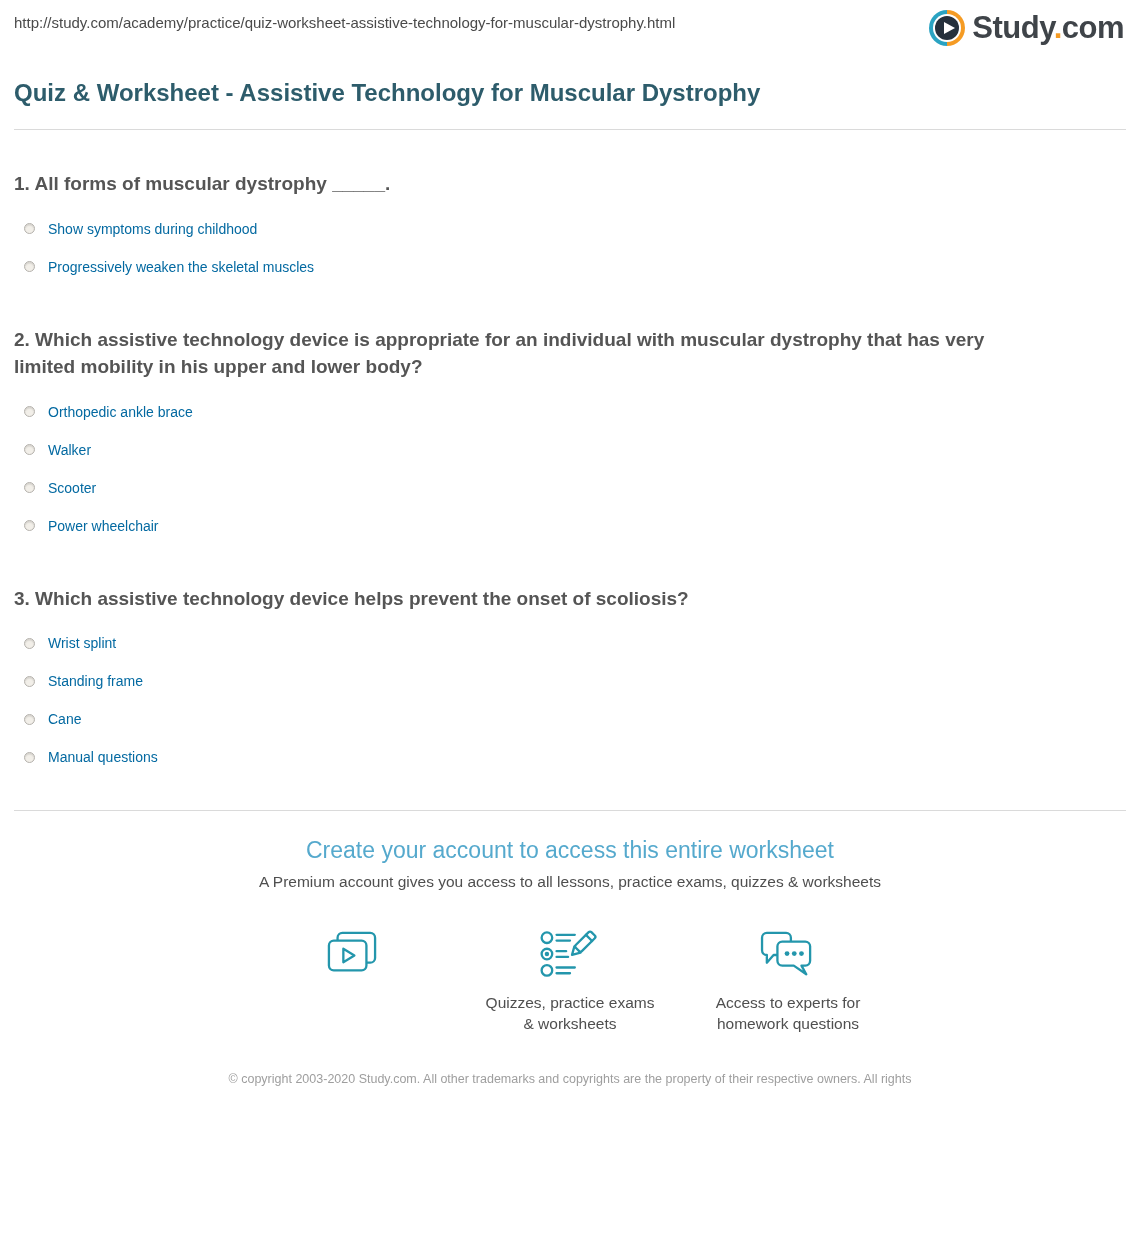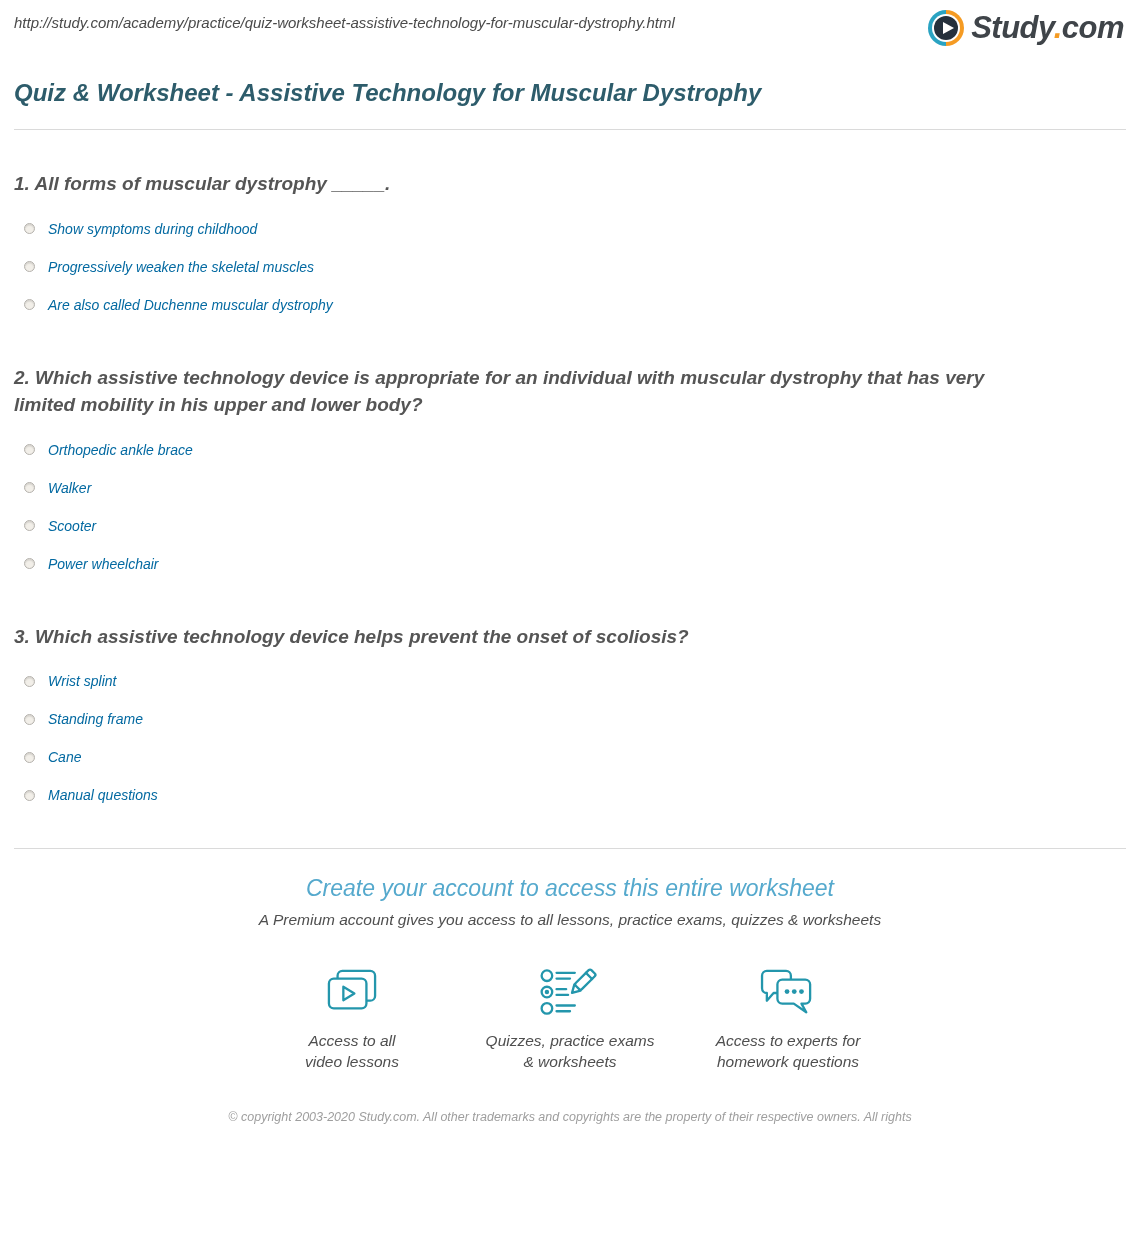--- a/index.html
+++ b/index.html
@@ -1,18 +1,18 @@
 <!DOCTYPE html>
 <html><head>
 <meta charset="utf-8">
 <style>
   * { margin:0; padding:0; box-sizing:border-box; }
   html,body { background:#ffffff; }
   body { font-family:"Liberation Sans", sans-serif; }
-  .page { width:1140px; height:1236px; background:#fff; position:relative; overflow:hidden;font-style:italic; }
+  .page { width:1140px; height:1236px; background:#fff; position:relative; overflow:hidden; }
 
   
   .header { display:flex; justify-content:space-between; align-items:flex-start; padding:10px 16px 0 14px; }
   .url-text { font-size:15px; color:#4a4a4a; padding-top:4px; }
   .logo { display:flex; align-items:flex-start; gap:7px; cursor:pointer; }
   .logo-icon { position:relative; width:36px; height:36px; border-radius:50%;
                background:conic-gradient(#f59b23 0 50%, #2aa3c2 50% 100%); }
   .logo-icon .inner-gap { position:absolute; left:4px; top:4px; width:28px; height:28px; border-radius:50%; background:#fff; }
   .logo-icon .inner-core { position:absolute; left:6px; top:6px; width:24px; height:24px; border-radius:50%; background:#25303c; }
   .logo-icon .play-tri { position:absolute; left:15px; top:11.5px; width:0; height:0;
@@ -75,24 +75,20 @@
       <div class="q-text">1. All forms of muscular dystrophy _____.</div>
       <div class="options">
         <div class="option">
           <span class="radio"></span>
           <span class="option-label">Show symptoms during childhood</span>
         </div>
         <div class="option">
           <span class="radio"></span>
           <span class="option-label">Progressively weaken the skeletal muscles</span>
         </div>
-        <div class="option">
-          <span class="radio"></span>
-          <span class="option-label">Are also called Duchenne muscular dystrophy</span>
-        </div>
       </div>
     </div>
 
     <div class="question">
       <div class="q-text">2. Which assistive technology device is appropriate for an individual with muscular dystrophy that has very limited mobility in his upper and lower body?</div>
       <div class="options">
         <div class="option">
           <span class="radio"></span>
           <span class="option-label">Orthopedic ankle brace</span>
         </div>
@@ -144,24 +140,20 @@
 
   <div class="benefits">
 
     <div class="benefit">
       <div class="icon-box">
         <svg viewBox="0 0 64 52" width="62" height="50" aria-hidden="true">
           <rect x="17" y="3" width="39" height="31" rx="5"></rect>
           <rect x="8" y="11" width="39" height="31" rx="5" fill="#ffffff"></rect>
           <path d="M23 19.5 l11.5 7 -11.5 7 z"></path>
         </svg>
-      </div>
-      <div class="benefit-caption">
-        <div>Access to all</div>
-        <div>video lessons</div>
       </div>
     </div>
 
     <div class="benefit">
       <div class="icon-box">
         <svg viewBox="0 0 64 52" width="62" height="50" aria-hidden="true">
           <circle cx="8" cy="8" r="5.5"></circle>
           <circle cx="8" cy="25" r="5.5"></circle>
           <circle cx="8" cy="42" r="5.5"></circle>
           <circle cx="8" cy="25" r="2.3" fill="#2396ac" stroke="none"></circle>

